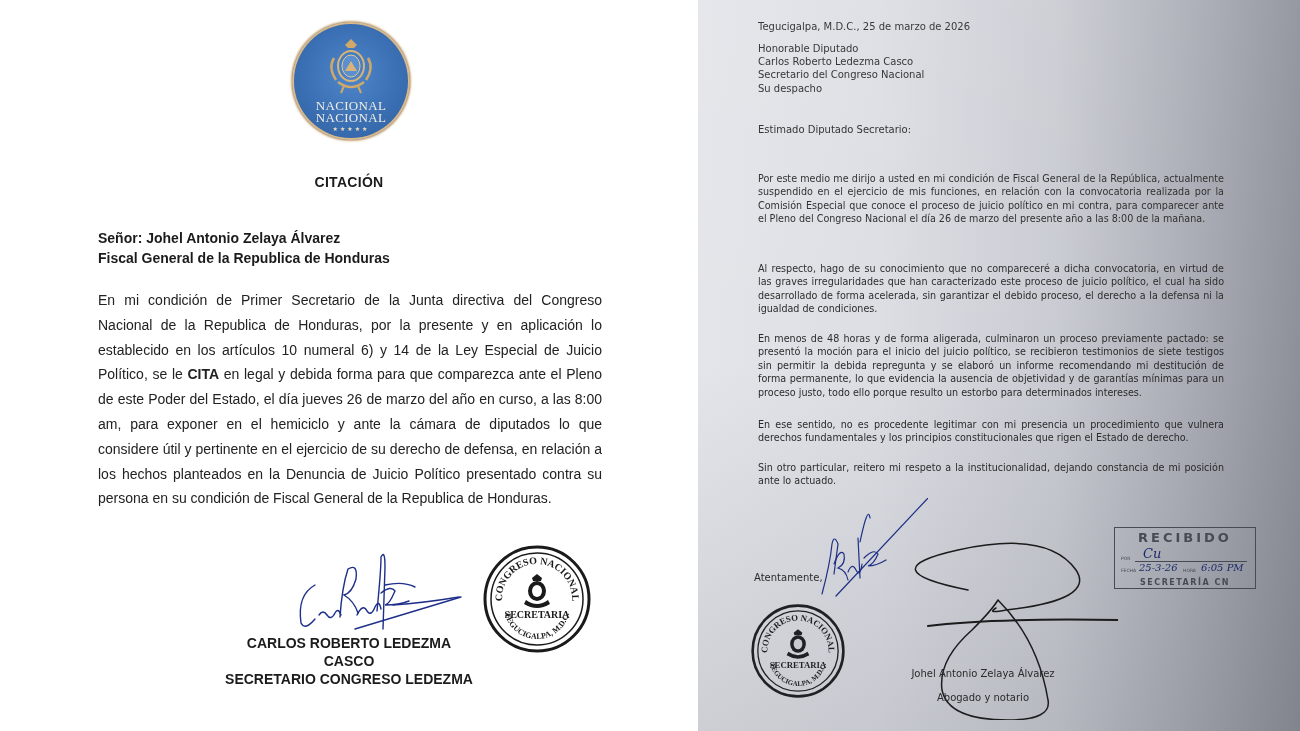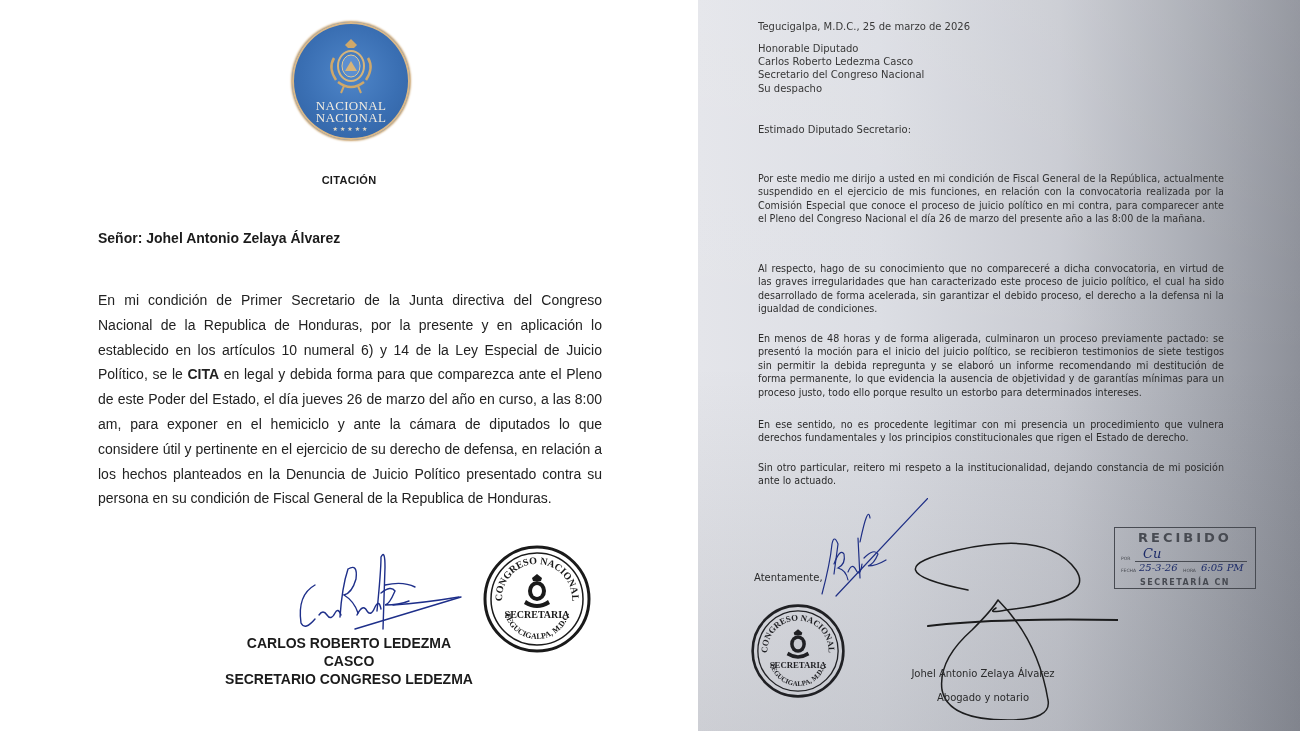--- a/index.html
+++ b/index.html
@@ -9,21 +9,21 @@
   #left-doc { position:absolute; left:0; top:0; width:698px; height:731px; background:#ffffff; }
   #seal-logo { position:absolute; left:292px; top:22px; width:118px; height:118px; border-radius:50%;
     background:radial-gradient(circle at 50% 45%, #4f86c9 0%, #3a6fb3 55%, #2f5f9e 100%);
     box-shadow:0 0 0 2px #d9b889 inset, 0 0 2px 1px #c9a36e; }
   #seal-logo .emblem { position:absolute; left:34px; top:14px; width:50px; height:60px; }
   #seal-logo .seal-text { position:absolute; left:0; right:0; text-align:center; color:#f2ece0; font-family:"Liberation Serif", serif; font-size:13px; line-height:12px; letter-spacing:0.3px; }
   #seal-logo .t1 { top:78px; }
   #seal-logo .t2 { top:90px; }
   #seal-logo .stars { position:absolute; left:0; right:0; top:103px; text-align:center; color:#e8dcc4; font-size:6px; letter-spacing:2px; }
 
-  .doc-title { position:absolute; left:0; width:698px; top:174px; text-align:center; font-weight:bold; font-size:11px; color:#1b1b1b; letter-spacing:0.3px; }
+  .doc-title { position:absolute; left:0; width:698px; top:174px; text-align:center; font-weight:bold; font-size:14px; color:#1b1b1b; letter-spacing:0.3px; }
   .addressee { position:absolute; left:98px; top:228px; font-weight:bold; font-size:14px; line-height:20px; color:#1b1b1b; }
   .body-para { position:absolute; left:98px; top:288px; width:504px; font-size:14px; line-height:24.8px; color:#222; text-align:justify; }
   .body-para b { font-weight:bold;margin-top:20px; }
   .place-date { position:absolute; left:98px; top:536px; font-size:14px; color:#222; }
   .signer-name { position:absolute; left:222px; top:634px; font-weight:bold; font-size:14px; line-height:18px; color:#1b1b1b; text-align:center; width:254px; }
   #signature-left { position:absolute; left:285px; top:545px; width:180px; height:90px; }
   #stamp-left { position:absolute; left:482px; top:544px; width:110px; height:110px; }
 
   
   #right-doc { position:absolute; left:698px; top:0; width:602px; height:731px;
@@ -61,20 +61,21 @@
     </svg>
     <div class="seal-text t1">NACIONAL</div>
     <div class="seal-text t2">NACIONAL</div>
     <div class="stars">★★★★★</div>
   </div>
 
   <div class="doc-title">CITACIÓN</div>
 
   <div class="addressee">
     <div>Señor: Johel Antonio Zelaya Álvarez</div>
+    <div>Fiscal General de la Republica de Honduras</div>
   </div>
 
   <div class="body-para"><span>En mi condición de Primer Secretario de la Junta directiva del Congreso Nacional de la Republica de Honduras, por la presente y en aplicación lo establecido en los artículos 10 numeral 6) y 14 de la Ley Especial de Juicio Político, se le </span><b>CITA</b><span> en legal y debida forma para que comparezca ante el Pleno de este Poder del Estado,  el día jueves  26 de marzo del año en curso, a  las 8:00 am, para exponer en el hemiciclo y ante la cámara de diputados lo que considere útil y pertinente en el ejercicio de su derecho de defensa, en relación a los hechos planteados en la Denuncia de Juicio Político presentado contra su persona en su condición de Fiscal General de la Republica de Honduras.</span></div>
 
 
   <svg id="signature-left" viewBox="0 0 180 90">
     <g fill="none" stroke="#1e2f8a" stroke-width="1.4" stroke-linecap="round">
       <path d="M30 40 q-18 10 -14 38 q4 8 14 -4"></path>
       <path d="M34 70 q4 -6 8 0 q4 6 8 -2 q3 -6 6 2"></path>
       <path d="M55 72 q2 -30 8 -48 q10 -6 8 10 q-4 14 -12 16 q10 6 14 18"></path>

